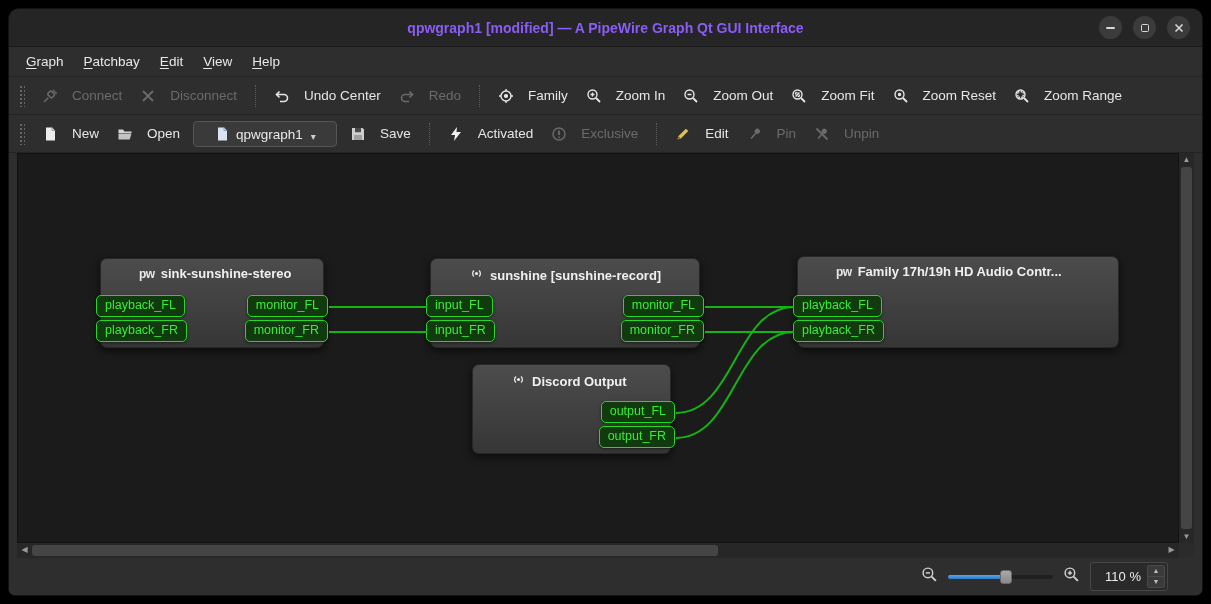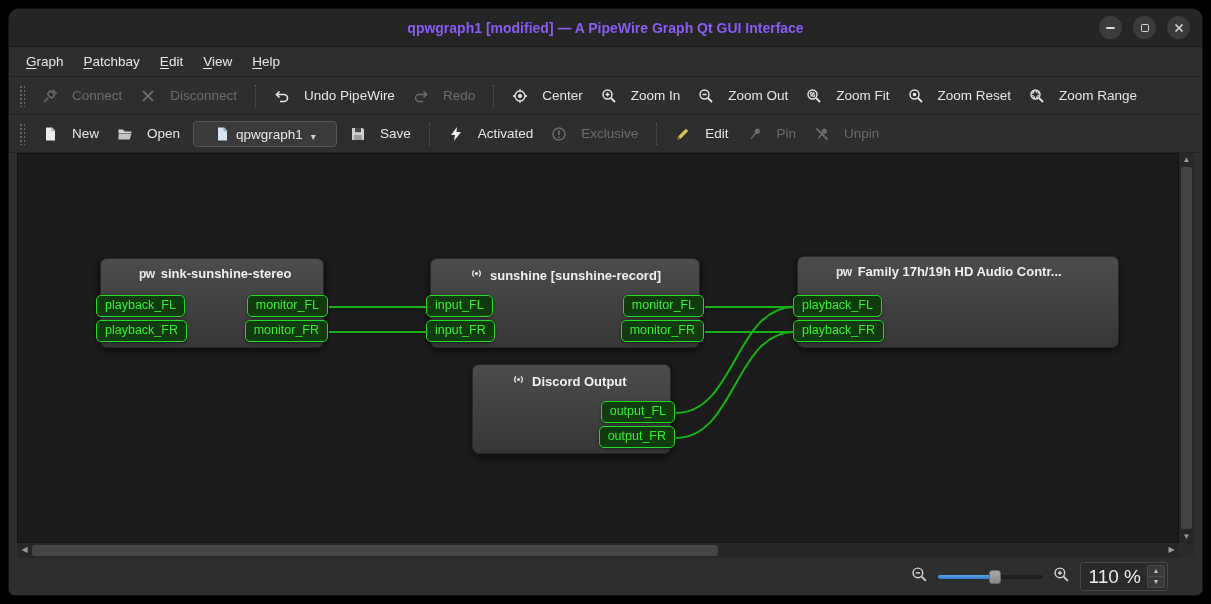--- a/index.html
+++ b/index.html
@@ -72,21 +72,21 @@
   .statusbar { height:37px; background:#2e2e2e; flex:0 0 auto; display:flex; align-items:center;
                justify-content:flex-end; padding-right:34px; gap:10px; }
   .sicon svg { width:17px; height:17px; }
   .slider { position:relative; width:105px; height:14px; }
   .slider .track { position:absolute; left:0; right:0; top:5px; height:4px; background:#1f1f1f; border-radius:2px; }
   .slider .fill { position:absolute; left:0; width:55%; top:5px; height:4px; background:linear-gradient(#57a6e8,#2f7cc9); border-radius:2px; }
   .slider .thumb { position:absolute; left:55%; top:0; width:12px; height:14px; margin-left:-6px;
                    background:linear-gradient(#a8a8a8,#8a8a8a); border:1px solid #6a6a6a; border-radius:3px; box-sizing:border-box; }
   .spinbox { display:flex; align-items:center; background:#2a2a2a; border:1px solid #474747; border-radius:3px;
              padding:2px 2px 2px 8px; gap:6px; }
-  .spin-value { color:#ececec; font-size:19px; min-width:42px; text-align:right; }
+  .spin-value { color:#ececec; font-size:13px; min-width:42px; text-align:right; }
   .spin-arrows { display:flex; flex-direction:column; }
   .spin-btn { font-size:7px; color:#bdbdbd; background:#3a3a3a; border:1px solid #4a4a4a; width:16px; height:10px;
               line-height:9px; text-align:center; }
   .spin-btn:first-child { border-radius:2px 2px 0 0; }
   .spin-btn:last-child  { border-radius:0 0 2px 2px; border-top:none; }
 </style>
 </head>
 <body>
 
 <div class="window">
@@ -141,21 +141,21 @@
 
     <div class="tsep"></div>
 
     <div class="tbtn">
       <span class="ticon">
         <svg viewBox="0 0 16 16" stroke="currentColor" stroke-width="1.6" fill="none">
             <path d="M5.5 3.5 L2.5 6.5 L5.5 9.5"></path>
             <path d="M2.5 6.5 H10 a3.5 3.5 0 0 1 0 7 H6"></path>
           </svg>
       </span>
-      <span>Undo PipeWire</span>
+      <span>Undo Center</span>
     </div>
 
     <div class="tbtn disabled">
       <span class="ticon">
         <svg viewBox="0 0 16 16" stroke="currentColor" stroke-width="1.6" fill="none">
             <path d="M10.5 3.5 L13.5 6.5 L10.5 9.5"></path>
             <path d="M13.5 6.5 H6 a3.5 3.5 0 0 0 0 7 H10"></path>
           </svg>
       </span>
       <span>Redo</span>
@@ -164,21 +164,21 @@
     <div class="tsep"></div>
 
     <div class="tbtn">
       <span class="ticon">
         <svg viewBox="0 0 16 16" stroke="currentColor" stroke-width="1.4" fill="none">
             <circle cx="8" cy="8" r="5"></circle>
             <circle cx="8" cy="8" r="1.4" fill="currentColor"></circle>
             <path d="M8 1 V3 M8 13 V15 M1 8 H3 M13 8 H15"></path>
           </svg>
       </span>
-      <span>Center</span>
+      <span>Family</span>
     </div>
 
     <div class="tbtn">
       <span class="ticon">
         <svg viewBox="0 0 16 16" stroke="currentColor" stroke-width="1.4" fill="none">
             <circle cx="6.5" cy="6.5" r="4.5"></circle>
             <path d="M10 10 L14 14" stroke-width="1.8"></path>
             <path d="M4.5 6.5 H8.5 M6.5 4.5 V8.5"></path>
           </svg>
       </span>

